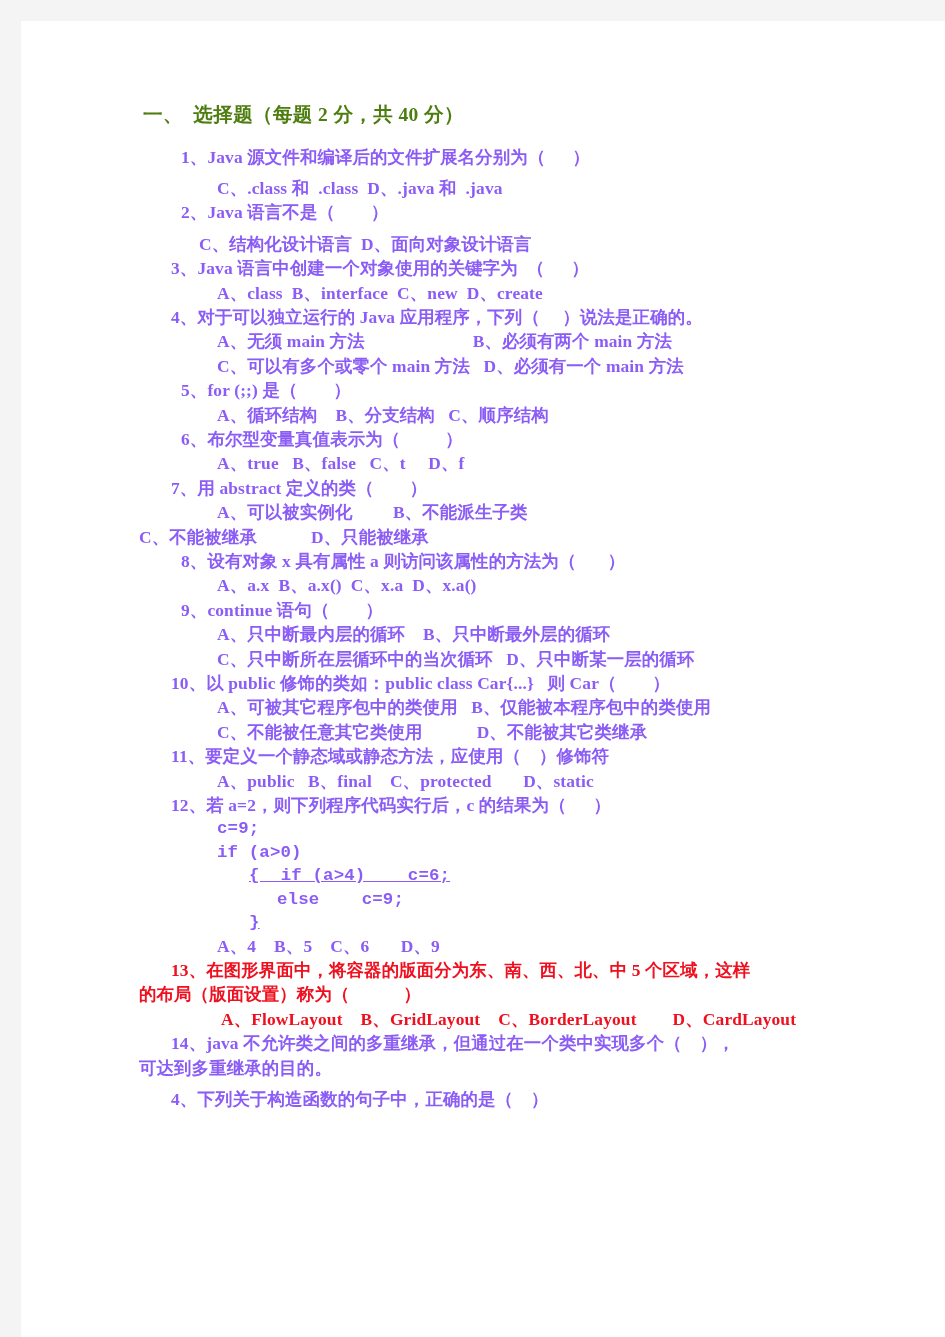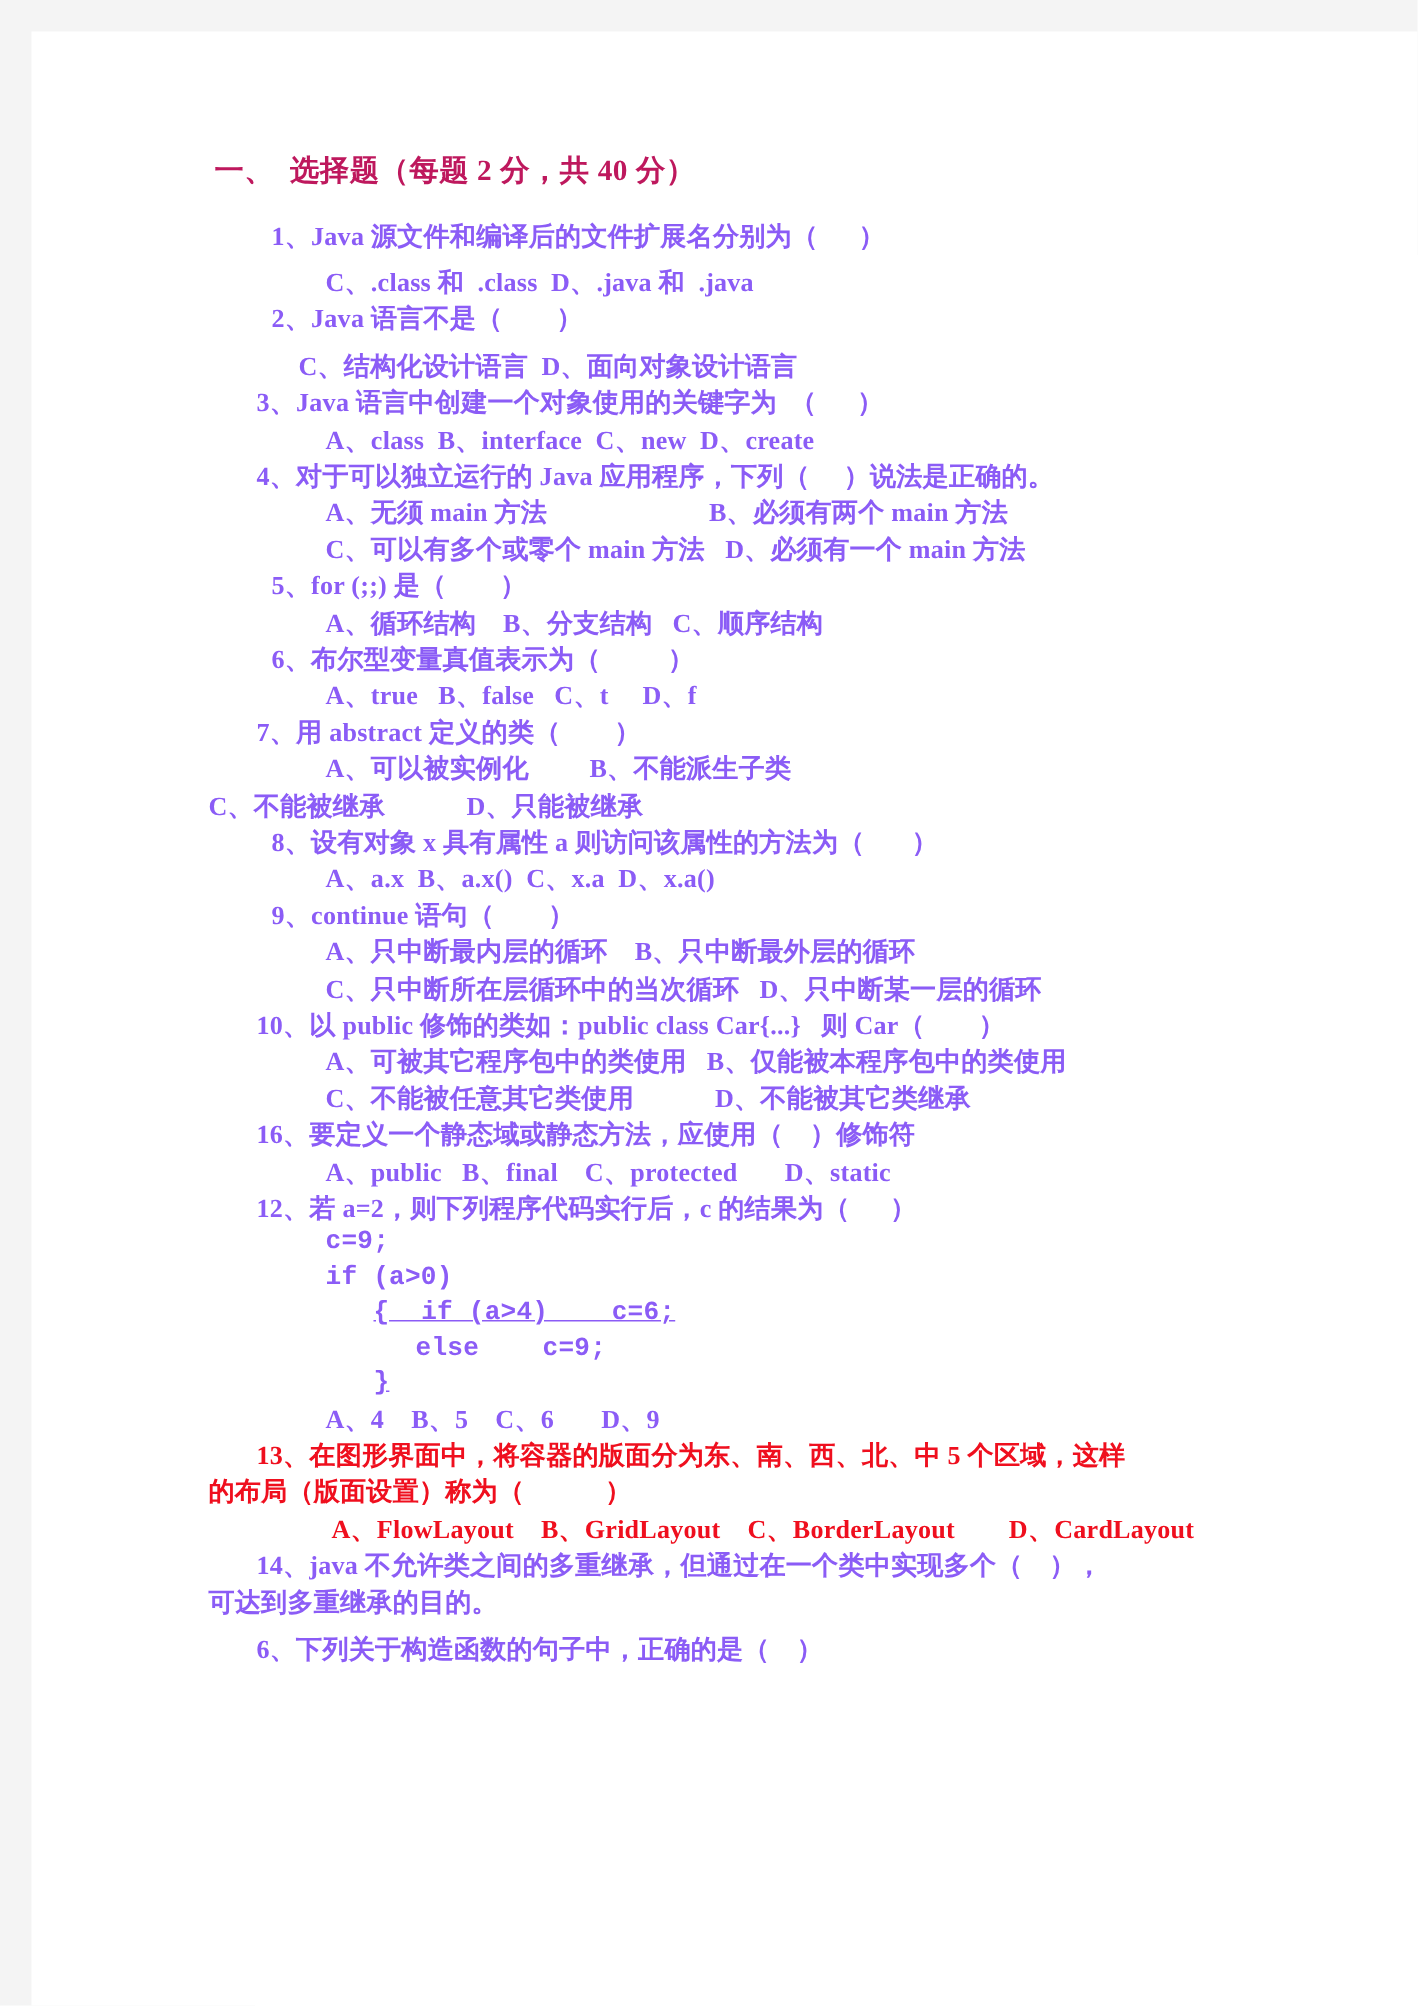--- a/index.html
+++ b/index.html
@@ -29,21 +29,21 @@
     top: 0;
     width: 924px;
   }
 
   
   .section-heading {
     margin: 0;
     padding: 0;
     font-size: 19.5px;
     font-weight: 700;
-    color: #be185d;
+    color: #4d7c0f;
     letter-spacing: 0.4px;
     white-space: pre;
     line-height: 1.0;
   }
 
   .line {
     margin: 0;
     padding: 0;
     font-size: 17.4px;
     font-weight: 700;
@@ -134,21 +134,21 @@
     <div class="line i-opt">C、只中断所在层循环中的当次循环   D、只中断某一层的循环</div>
 
     <div style="height:7px"></div>
     <div class="line i-q-wide">10、以 public 修饰的类如：public class Car{...}   则 Car（        ）</div>
     <div style="height:7px"></div>
     <div class="line i-opt">A、可被其它程序包中的类使用   B、仅能被本程序包中的类使用</div>
     <div style="height:7px"></div>
     <div class="line i-opt">C、不能被任意其它类使用            D、不能被其它类继承</div>
 
     <div style="height:7px"></div>
-    <div class="line i-q-wide">16、要定义一个静态域或静态方法，应使用（    ）修饰符</div>
+    <div class="line i-q-wide">11、要定义一个静态域或静态方法，应使用（    ）修饰符</div>
     <div style="height:7px"></div>
     <div class="line i-opt">A、public   B、final    C、protected       D、static</div>
 
     <div style="height:7px"></div>
     <div class="line i-q-wide">12、若 a=2，则下列程序代码实行后，c 的结果为（      ）</div>
     <div style="height:6px"></div>
     <div class="line mono i-code">c=9;</div>
     <div style="height:6px"></div>
     <div class="line mono i-code">if (a&gt;0)</div>
     <div style="height:6px"></div>
@@ -167,16 +167,16 @@
     <div style="height:7px"></div>
     <div class="line red i-opt13">A、FlowLayout    B、GridLayout    C、BorderLayout        D、CardLayout</div>
 
     <div style="height:7px"></div>
     <div class="line i-q-wide">14、java 不允许类之间的多重继承，但通过在一个类中实现多个（    ），</div>
     <div style="height:7px"></div>
     <div class="line i-flush" style="padding-left:118px">可达到多重继承的目的。</div>
     <div style="height:7px"></div>
 
     <div style="height:7px"></div>
-    <div class="line i-q-wide">6、下列关于构造函数的句子中，正确的是（    ）</div>
+    <div class="line i-q-wide">4、下列关于构造函数的句子中，正确的是（    ）</div>
 
   </div>
 </div>
 
 </body></html>

